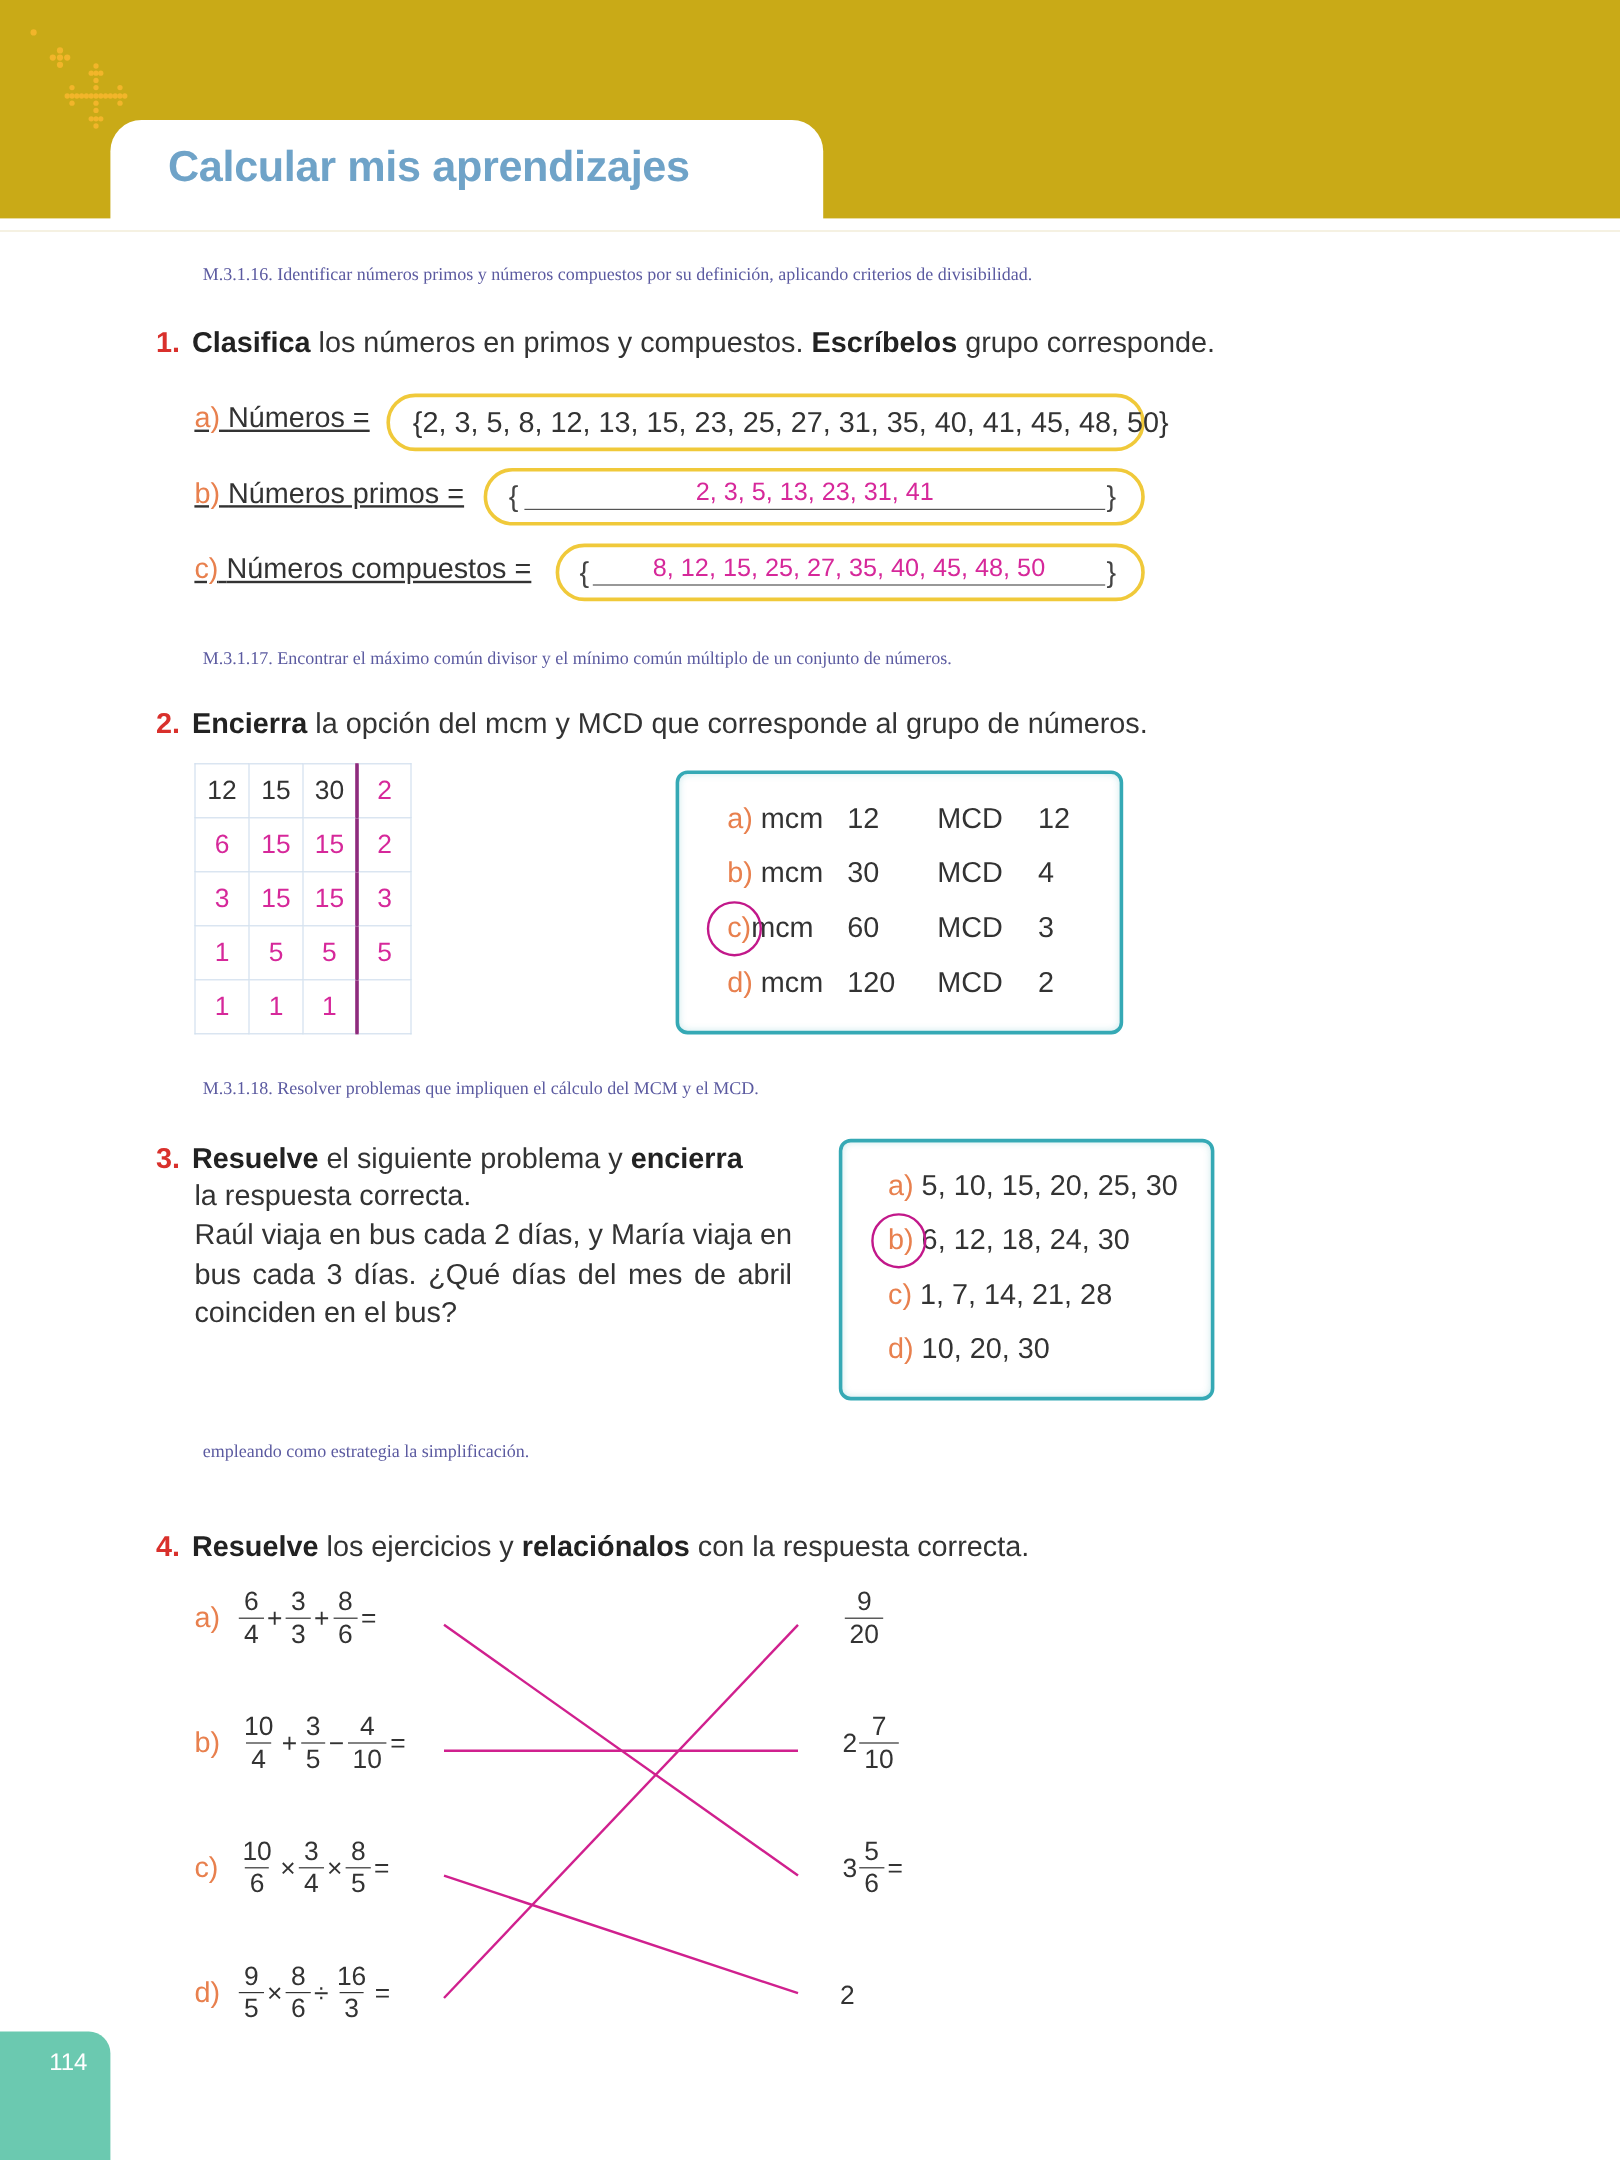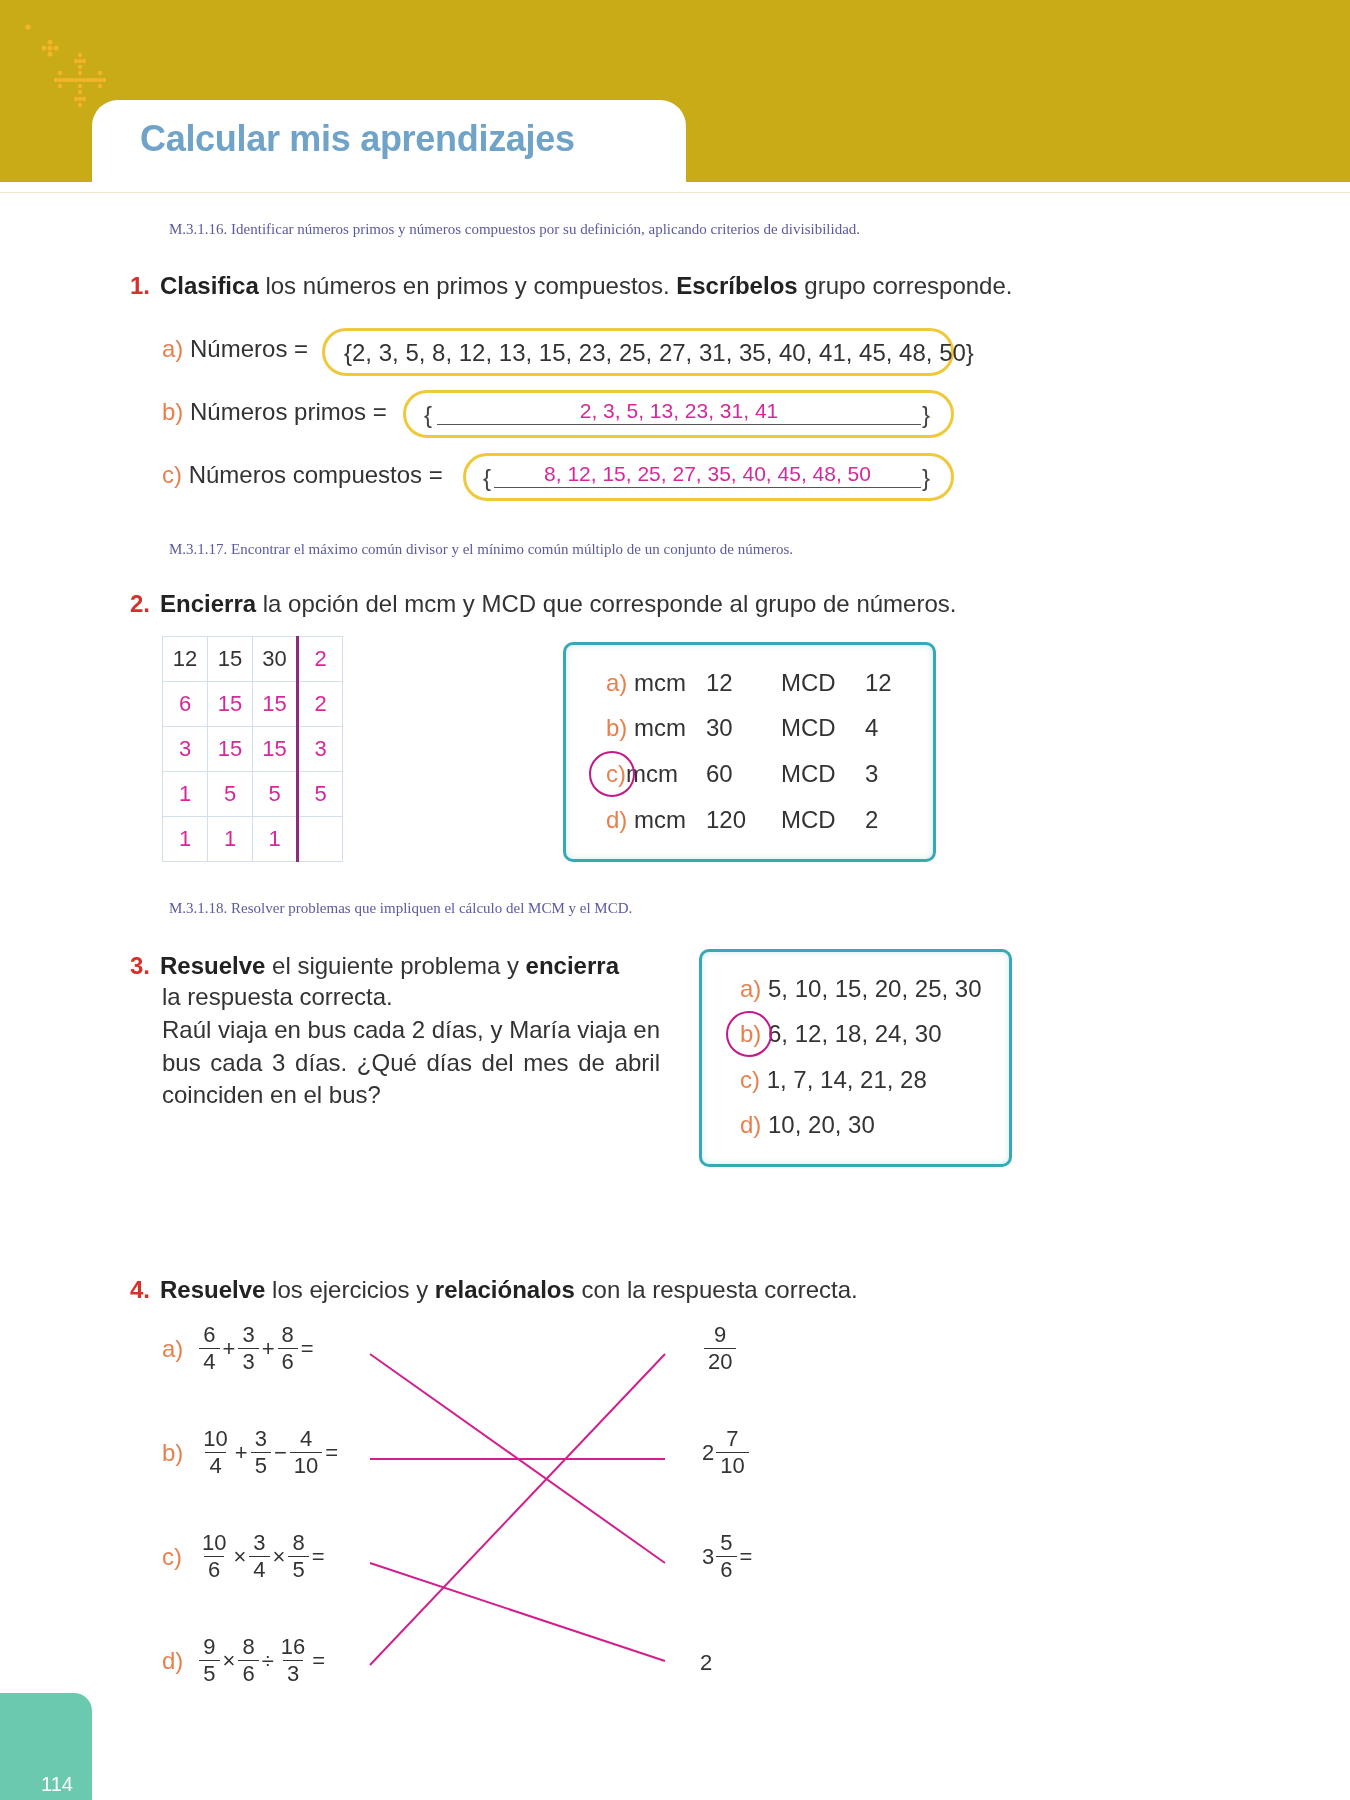--- a/index.html
+++ b/index.html
@@ -12,21 +12,21 @@
   .title-text { position: absolute; left: 140px; top: 118px; font-family: "Liberation Sans", sans-serif; font-weight: bold; font-size: 36px; color: #6fa3c8; letter-spacing: -0.3px; }
   .dots { position: absolute; left: 0; top: 0; width: 120px; height: 120px; }
 
   .skill { position: absolute; left: 169px; font-family: "Liberation Serif", serif; font-size: 15px; color: #5b5aa0; line-height: 23px; }
 
   .q-title { position: absolute; left: 130px; font-family: "Liberation Sans", sans-serif; font-size: 24px; color: #333; white-space: nowrap; }
   .q-num { color: #d9302c; font-weight: bold; margin-right: 10px; }
   .q-title b { font-weight: bold; color: #222; }
 
   .letter { color: #e8804e; }
-  .row-label { position: absolute; font-family: "Liberation Sans", sans-serif; font-size: 24px; color: #333; white-space: nowrap; }
+  .row-label { position: absolute; font-family: "Liberation Sans", sans-serif; font-size: 24px; color: #333; white-space: nowrap; text-decoration: underline; }
 
   .pill { position: absolute; border: 3px solid #f0c93a; border-radius: 24px; background: #fff; }
   .pill-text { position: absolute; font-family: "Liberation Sans", sans-serif; font-size: 24px; color: #333; white-space: nowrap; }
   .brace { position: absolute; font-family: "Liberation Sans", sans-serif; font-size: 24px; color: #444; }
   .answer-line { position: absolute; border-bottom: 1.5px solid #555; height: 1px; }
   .answer-text { position: absolute; font-family: "Liberation Sans", sans-serif; font-size: 21px; color: #d6289a; white-space: nowrap; text-align: center; }
 
   .grid { position: absolute; left: 162px; top: 636px; border-collapse: collapse; }
   .grid td { width: 45px; height: 45px; border: 1.5px solid #d2dfee; text-align: center; font-family: "Liberation Sans", sans-serif; font-size: 22px; color: #d6289a; }
   .grid td.hdr { color: #333; }
@@ -41,21 +41,21 @@
   .frac { position: absolute; display: inline-flex; align-items: center; font-family: "Liberation Sans", sans-serif; font-size: 22px; color: #333; }
   .f { display: inline-flex; flex-direction: column; align-items: center; margin: 0 2px; }
   .f .n { line-height: 26px; padding: 0 4px; }
   .f .d { line-height: 26px; padding: 0 4px; border-top: 1.5px solid #333; }
   .op { margin: 0 1px; font-size: 22px; }
   .lbl { color: #e8804e; font-size: 24px; margin-right: 14px; }
 
   .lines-svg { position: absolute; left: 0; top: 0; width: 1350px; height: 1800px; pointer-events: none; }
 
   .page-tab { position: absolute; left: 0; top: 1693px; width: 92px; height: 107px; background: #6bc9b0; border-radius: 0 18px 0 0; }
-  .page-num { position: absolute; left: 41px; top: 1773px; font-family: "Liberation Sans", sans-serif; font-size: 20px; color: #fff; }
+  .page-num { position: absolute; left: 41px; top: 1708px; font-family: "Liberation Sans", sans-serif; font-size: 20px; color: #fff; }
 </style>
 </head>
 <body>
 
 <div class="header-band"></div>
 <svg class="dots" viewBox="0 0 120 120">
   <g fill="#f2b52a">
     <circle cx="28" cy="27" r="2.6"></circle>
     <circle cx="50" cy="42" r="2.6"></circle>
       <circle cx="44" cy="48" r="2.6"></circle>
@@ -196,20 +196,21 @@
 <div class="p3-text" style="top:1014px;">Raúl viaja en bus cada 2 días, y María viaja en bus cada 3 días. ¿Qué días del mes de abril coinciden en el bus?</div>
 
 <div class="teal-box" style="left:699px; top:949px; width:313px; height:218px;"></div>
 <div class="opt" style="left:740px; top:975px;"><span class="letter">a)</span>&nbsp;<span>5, 10, 15, 20, 25, 30</span></div>
 <div class="opt" style="left:740px; top:1020px;"><span class="letter">b)</span>&nbsp;<span>6, 12, 18, 24, 30</span></div>
 <div class="circle-mark" style="left:726px; top:1011px; width:46px; height:46px;"></div>
 <div class="opt" style="left:740px; top:1066px;"><span class="letter">c)</span>&nbsp;<span>1, 7, 14, 21, 28</span></div>
 <div class="opt" style="left:740px; top:1111px;"><span class="letter">d)</span>&nbsp;<span>10, 20, 30</span></div>
 
 <div class="skill" style="top:1199px;">
+  <div>empleando como estrategia la simplificación.</div>
 </div>
 <div class="q-title" style="top:1276px;">
   <span class="q-num">4.</span><b>Resuelve</b><span> los ejercicios y </span><b>relaciónalos</b><span> con la respuesta correcta.</span>
 </div>
 
 <div class="frac" style="left:162px; top:1322px;">
   <span class="lbl">a)</span>
   <span class="f">
       <span class="n">6</span>
       <span class="d">4</span>

